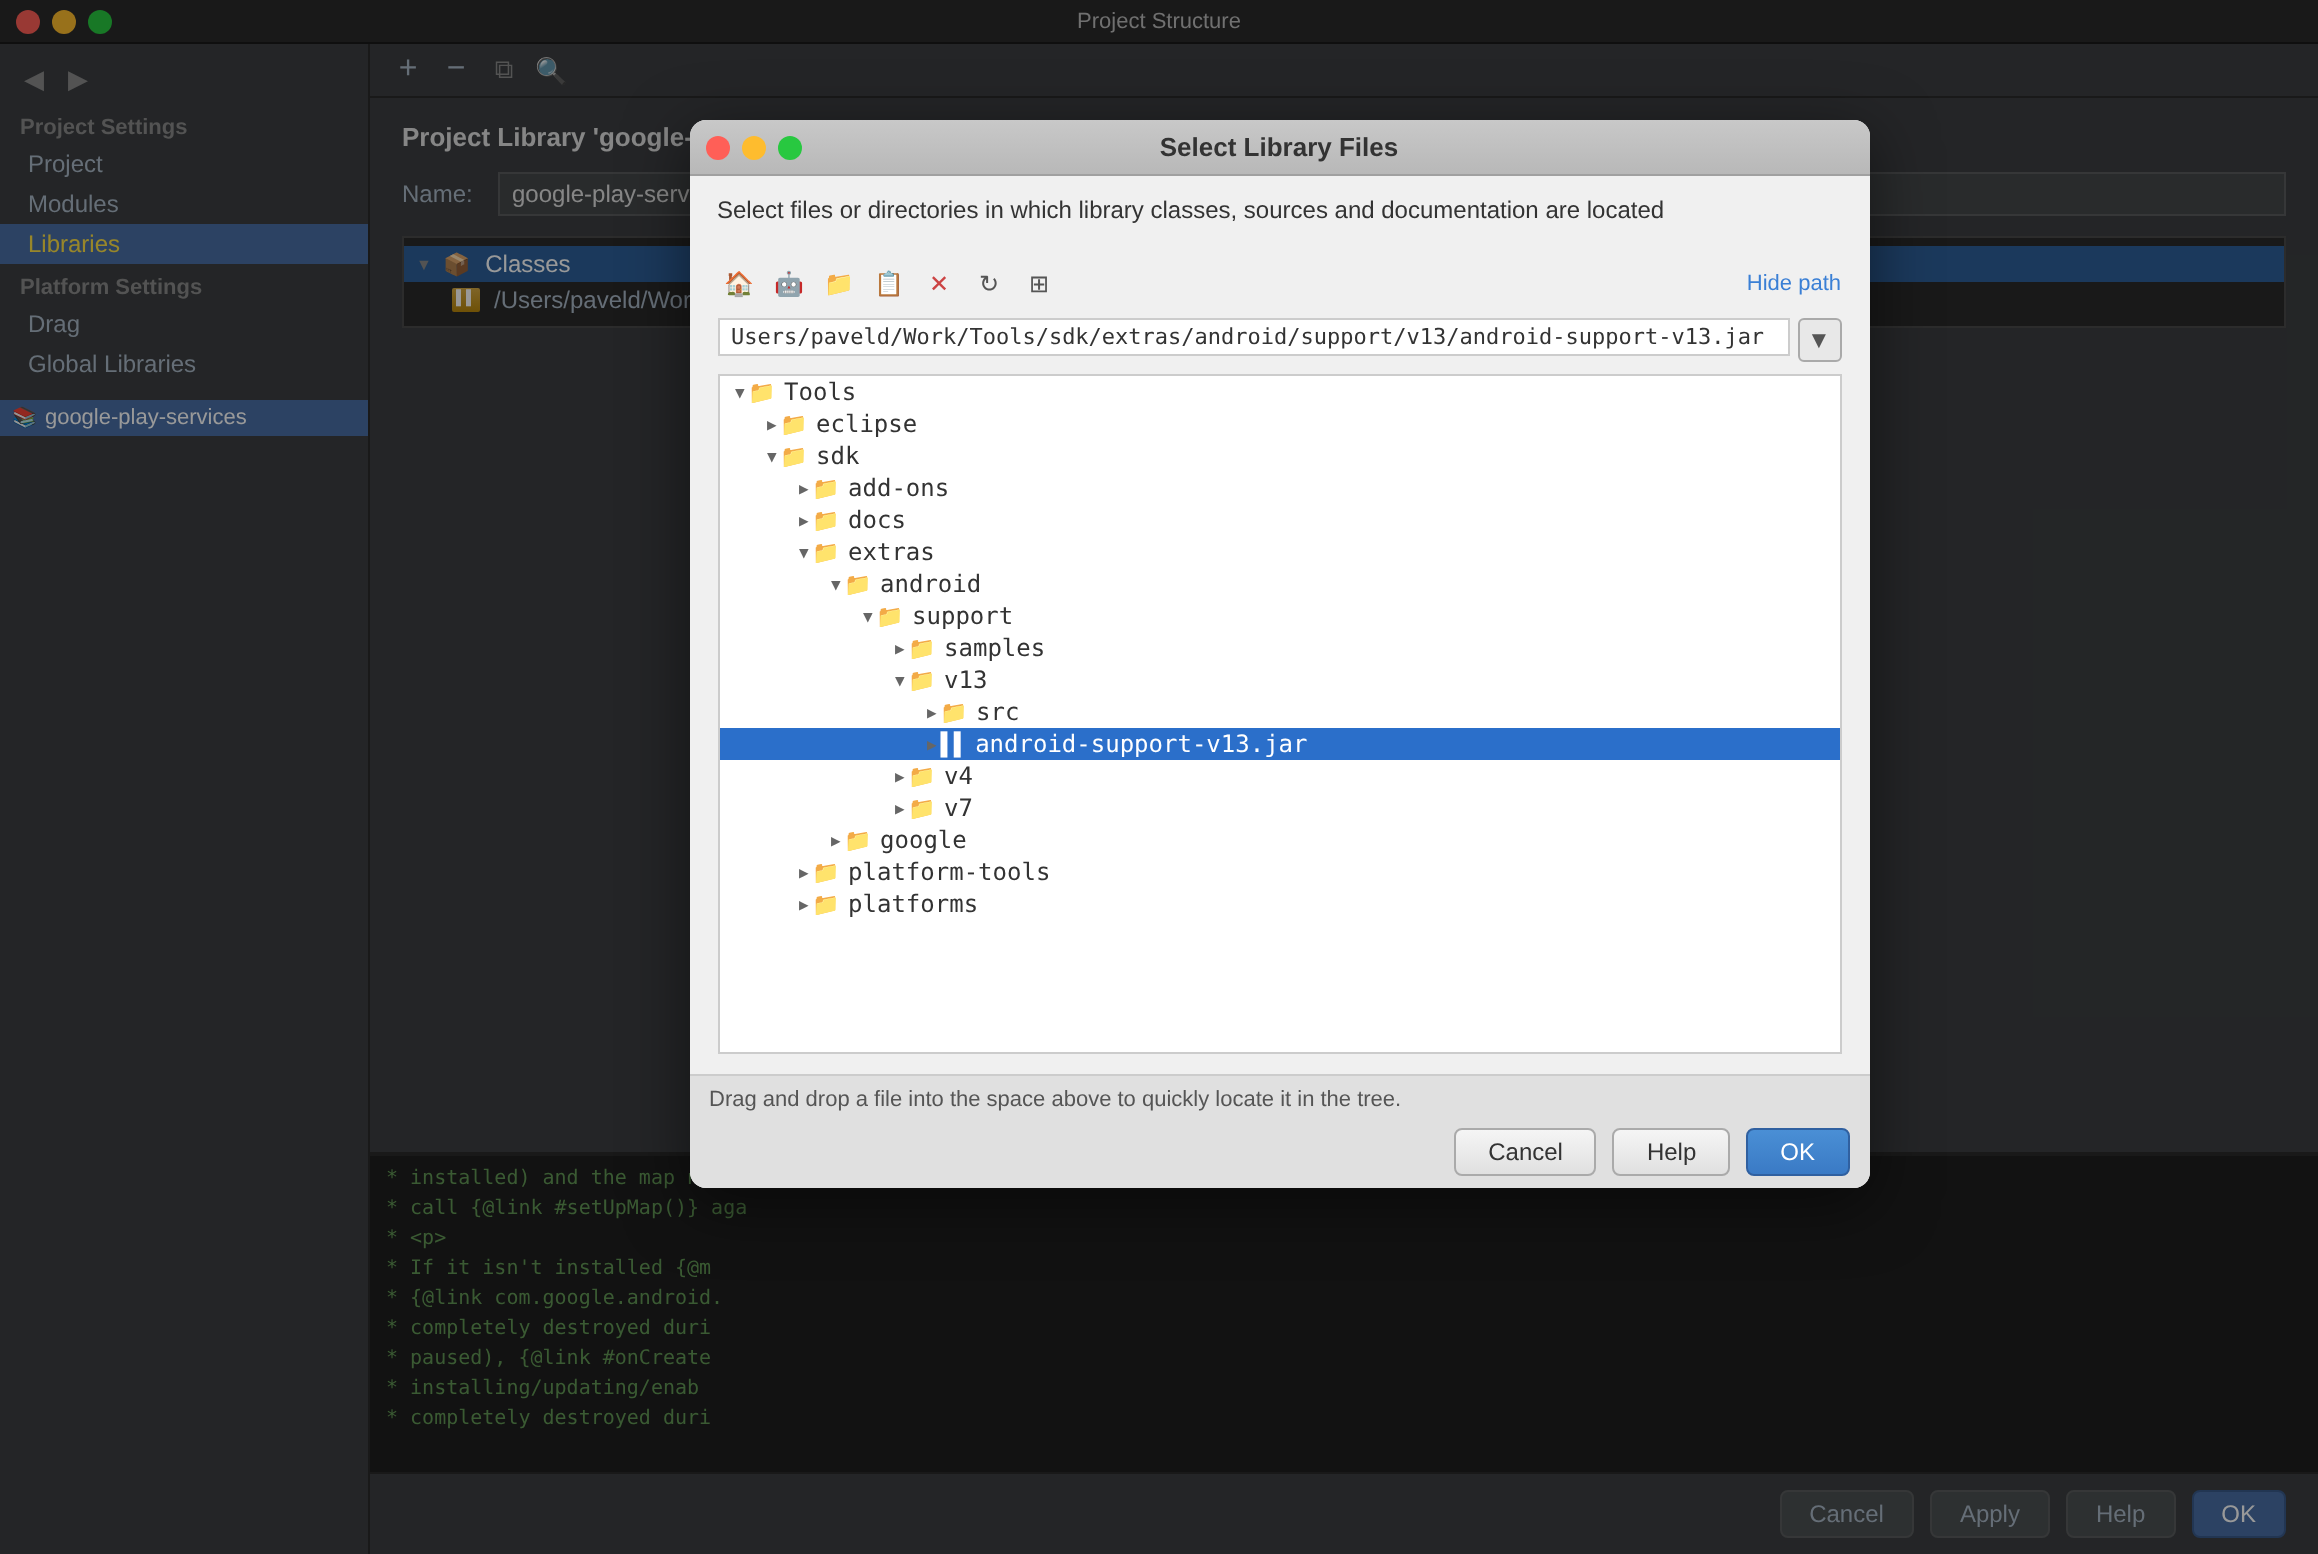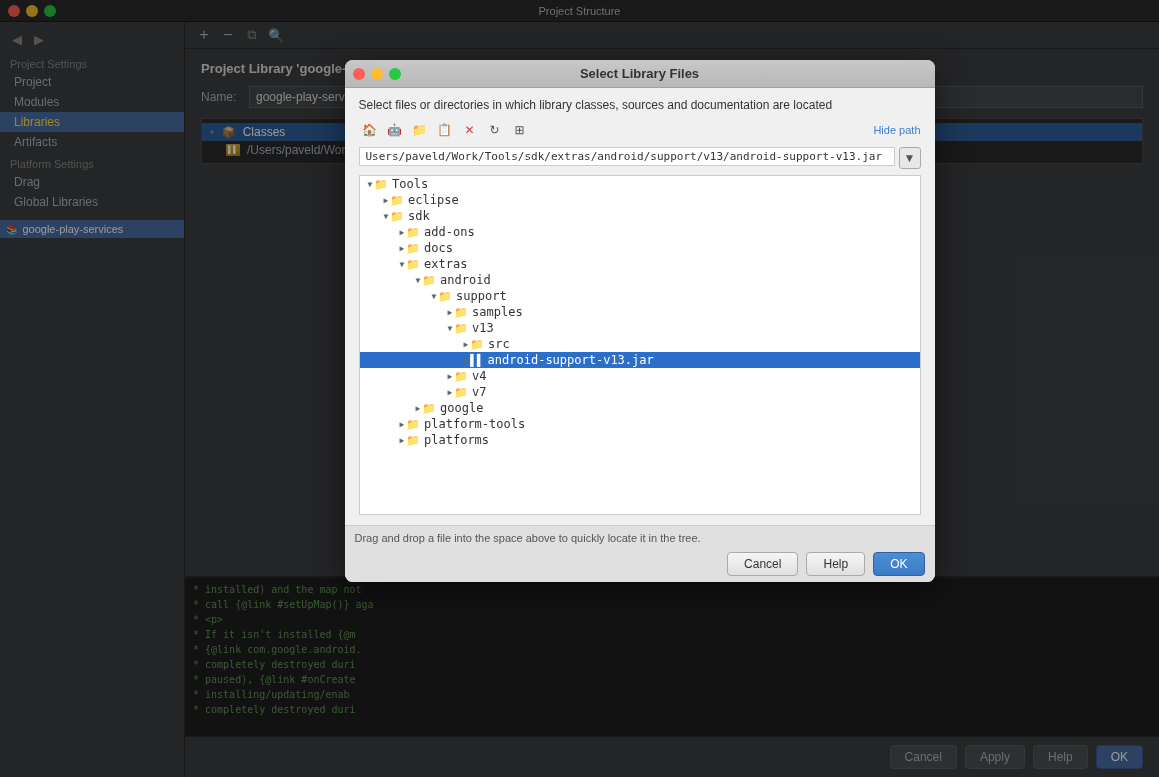--- a/index.html
+++ b/index.html
@@ -72,21 +72,21 @@
       color: #8a8a8a;
       cursor: pointer;
       font-size: 13px;
       display: flex; align-items: center; justify-content: center;
     }
 
     .sidebar-section-label {
       font-size: 11px;
       color: #8a8a8a;
       padding: 6px 10px 2px 10px;
-      font-weight: normal;
+      font-weight: bold;
     }
     .sidebar-item {
       padding: 3px 10px 3px 14px;
       cursor: pointer;
       font-size: 12px;
       color: #a9b7c6;
     }
     .sidebar-item.active {
       background: #4a6fa5;
       color: #fde047;
@@ -244,21 +244,21 @@
       color: #333;
     }
     .dialog-body {
       background: #f0f0f0;
       padding: 10px 14px;
       flex: 1;
     }
     .dialog-desc {
       font-size: 12px;
       color: #333;
-      margin-bottom: 7px;
+      margin-bottom: 19px;
     }
     .dialog-toolbar {
       display: flex;
       align-items: center;
       gap: 3px;
       margin-bottom: 6px;
       justify-content: space-between;
     }
     .dialog-toolbar-left {
       display: flex;
@@ -376,23 +376,20 @@
     </div>
     <div class="sidebar-section-label">Project Settings</div>
     <div class="sidebar-item">
       <span>Project</span>
     </div>
     <div class="sidebar-item">
       <span>Modules</span>
     </div>
     <div class="sidebar-item active">
       <span>Libraries</span>
-    </div>
-    <div class="sidebar-item">
-      <span>Artifacts</span>
     </div>
     <div class="sidebar-section-label">Platform Settings</div>
     <div class="sidebar-item">
       <span>Drag</span>
     </div>
     <div class="sidebar-item">
       <span>Global Libraries</span>
     </div>
 
     <div style="margin-top:8px; padding: 3px 6px; background:#4a6fa5; color:white; font-size:11px; display:flex; align-items:center; gap:4px;">

